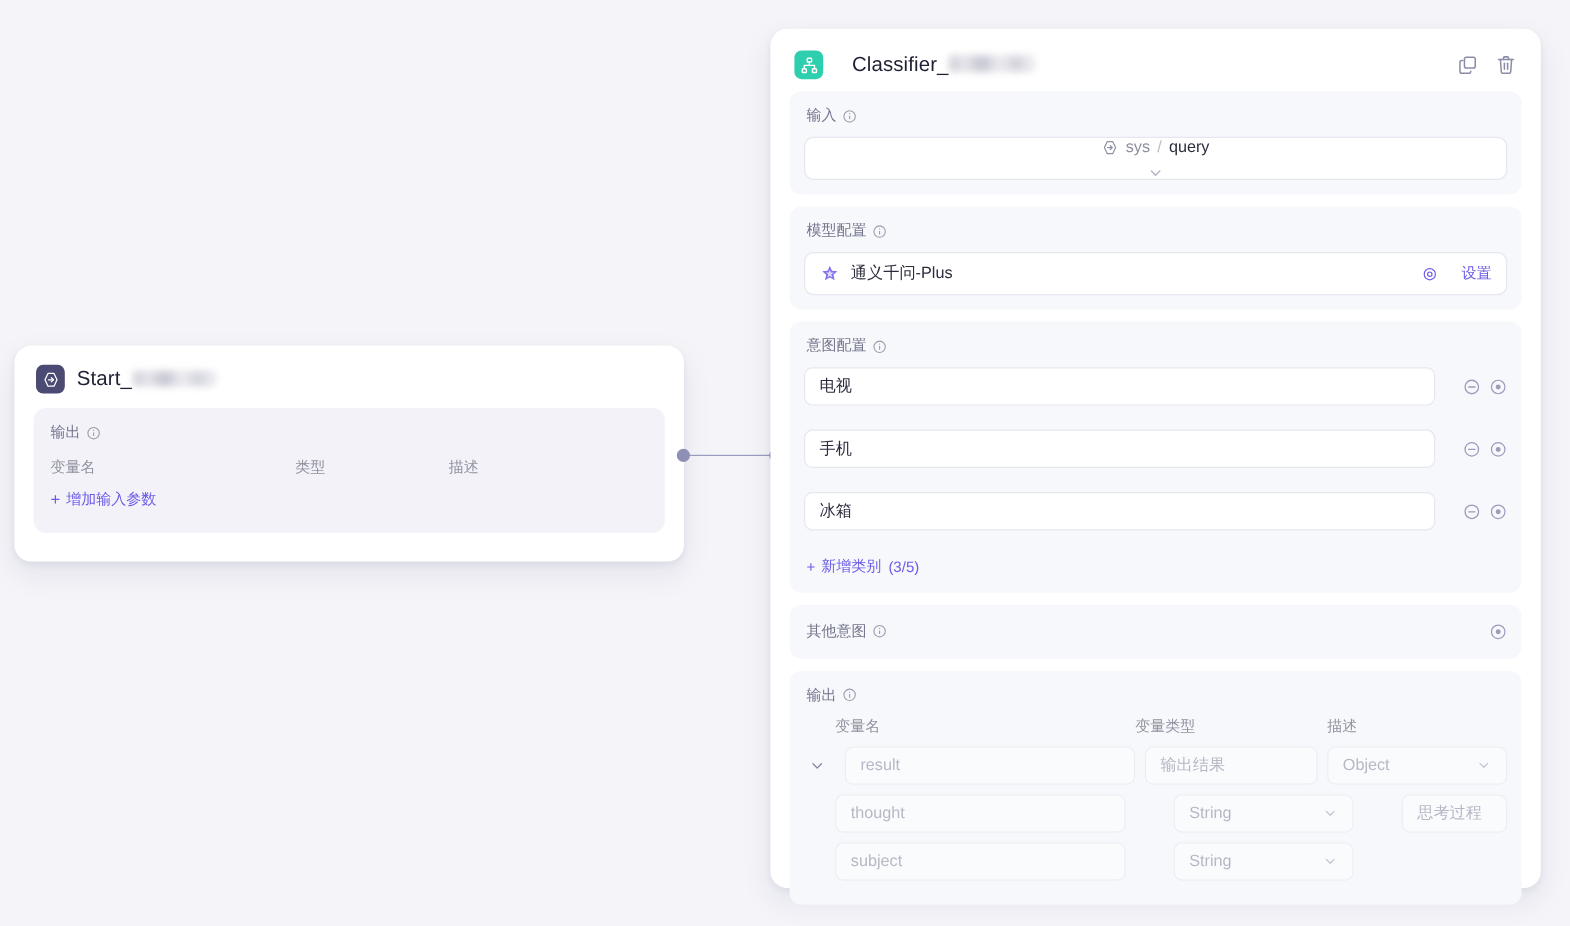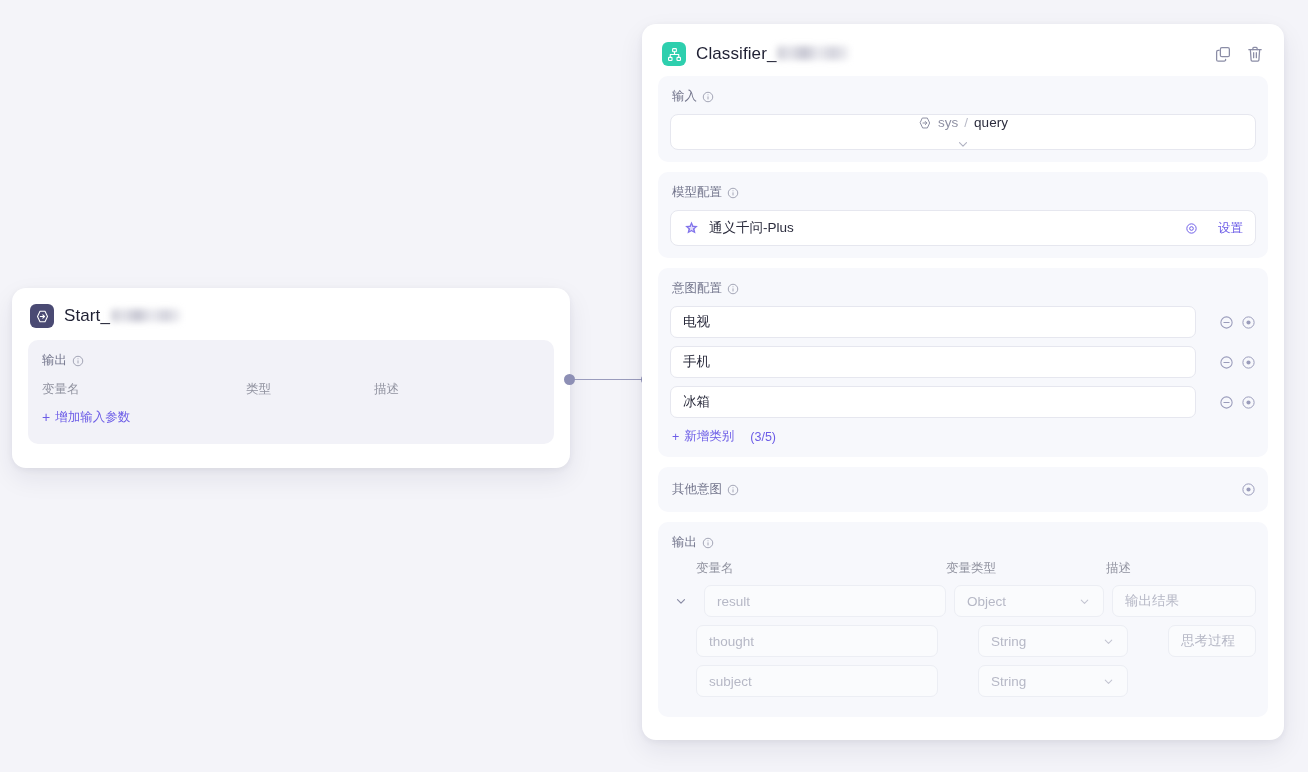--- a/index.html
+++ b/index.html
@@ -131,21 +131,21 @@
   
   #classifier-node {
     left: 642px; top: 24px;
     width: 642px; height: 716px;
     padding: 0;
   }
   #classifier-node .node-header {
     padding: 18px 16px 10px 20px;
     justify-content: space-between;
   }
-  .hdr-left { display: flex; align-items: center; gap: 10px; }
+  .hdr-left { display: flex; align-items: center; gap: 24px; }
   .hdr-actions { display: flex; align-items: center; gap: 14px; padding-right: 4px;}
   .hdr-btn { cursor: pointer; display: flex; align-items: center; }
 
   .panel {
     margin: 0 16px 10px 16px;
     background: #f7f8fc;
     border-radius: 10px;
     padding: 12px 12px 12px 12px;
   }
   .panel.tight { padding-bottom: 12px; }
@@ -176,42 +176,42 @@
   .settings-btn {
     display: inline-flex; align-items: center; gap: 20px;
     color: #6c5ce7; font-size: 12.5px; cursor: pointer;
   }
 
   
   .intent-row {
     display: flex;
     align-items: center;
     gap: 12px;
-    margin-bottom: 8px;
+    margin-bottom: 20px;
   }
   .intent-input {
     flex: 1;
     height: 32px;
     background: #fff;
     border: 1px solid #e6e7ef;
     border-radius: 7px;
     display: flex; align-items: center;
     padding: 0 12px;
     font-size: 13.5px;
     color: #2b2c3d;
   }
   .row-icons { display: flex; align-items: center; gap: 7px; margin-left: 11px; }
   .icon-btn { cursor: pointer; display: flex; align-items: center; }
 
   .add-cat {
     display: inline-flex; align-items: center; gap: 5px;
     font-size: 12.5px; color: #6c5ce7;
     margin-top: 2px; margin-left: 2px; cursor: pointer;
   }
-  .add-cat .count { color: #6c5ce7; margin-left: 11px; }
+  .add-cat .count { color: #6c5ce7; margin-left: 1px; }
 
   .other-panel {
     display: flex; align-items: center; justify-content: space-between;
     padding: 14px 12px 14px 12px;
   }
   .other-panel .section-label { margin-bottom: 0; }
 
   
   .out-head {
     display: flex;
@@ -517,31 +517,31 @@
 
       <div class="out-row">
         <div class="chev-cell">
           <svg width="14" height="14" viewBox="0 0 24 24" fill="none" stroke="#8a8ca5" stroke-width="2" stroke-linecap="round" stroke-linejoin="round">
               <path d="M6 9.5 12 15.5 18 9.5"></path>
             </svg>
         </div>
         <div class="out-cell out-name">
           <span>result</span>
         </div>
+        <div class="out-cell out-desc">
+          <span>输出结果</span>
+        </div>
         <div class="out-cell out-type">
           <span>Object</span>
           <span>
             <svg width="13" height="13" viewBox="0 0 24 24" fill="none" stroke="#c2c4d1" stroke-width="1.9" stroke-linecap="round" stroke-linejoin="round">
                 <path d="M6 9.5 12 15.5 18 9.5"></path>
               </svg>
           </span>
         </div>
-        <div class="out-cell out-desc">
-          <span>输出结果</span>
-        </div>
       </div>
 
       <div class="out-row indent">
         <div class="out-cell out-name">
           <span>thought</span>
         </div>
         <div class="out-cell out-type">
           <span>String</span>
           <span>
             <svg width="13" height="13" viewBox="0 0 24 24" fill="none" stroke="#c2c4d1" stroke-width="1.9" stroke-linecap="round" stroke-linejoin="round">

